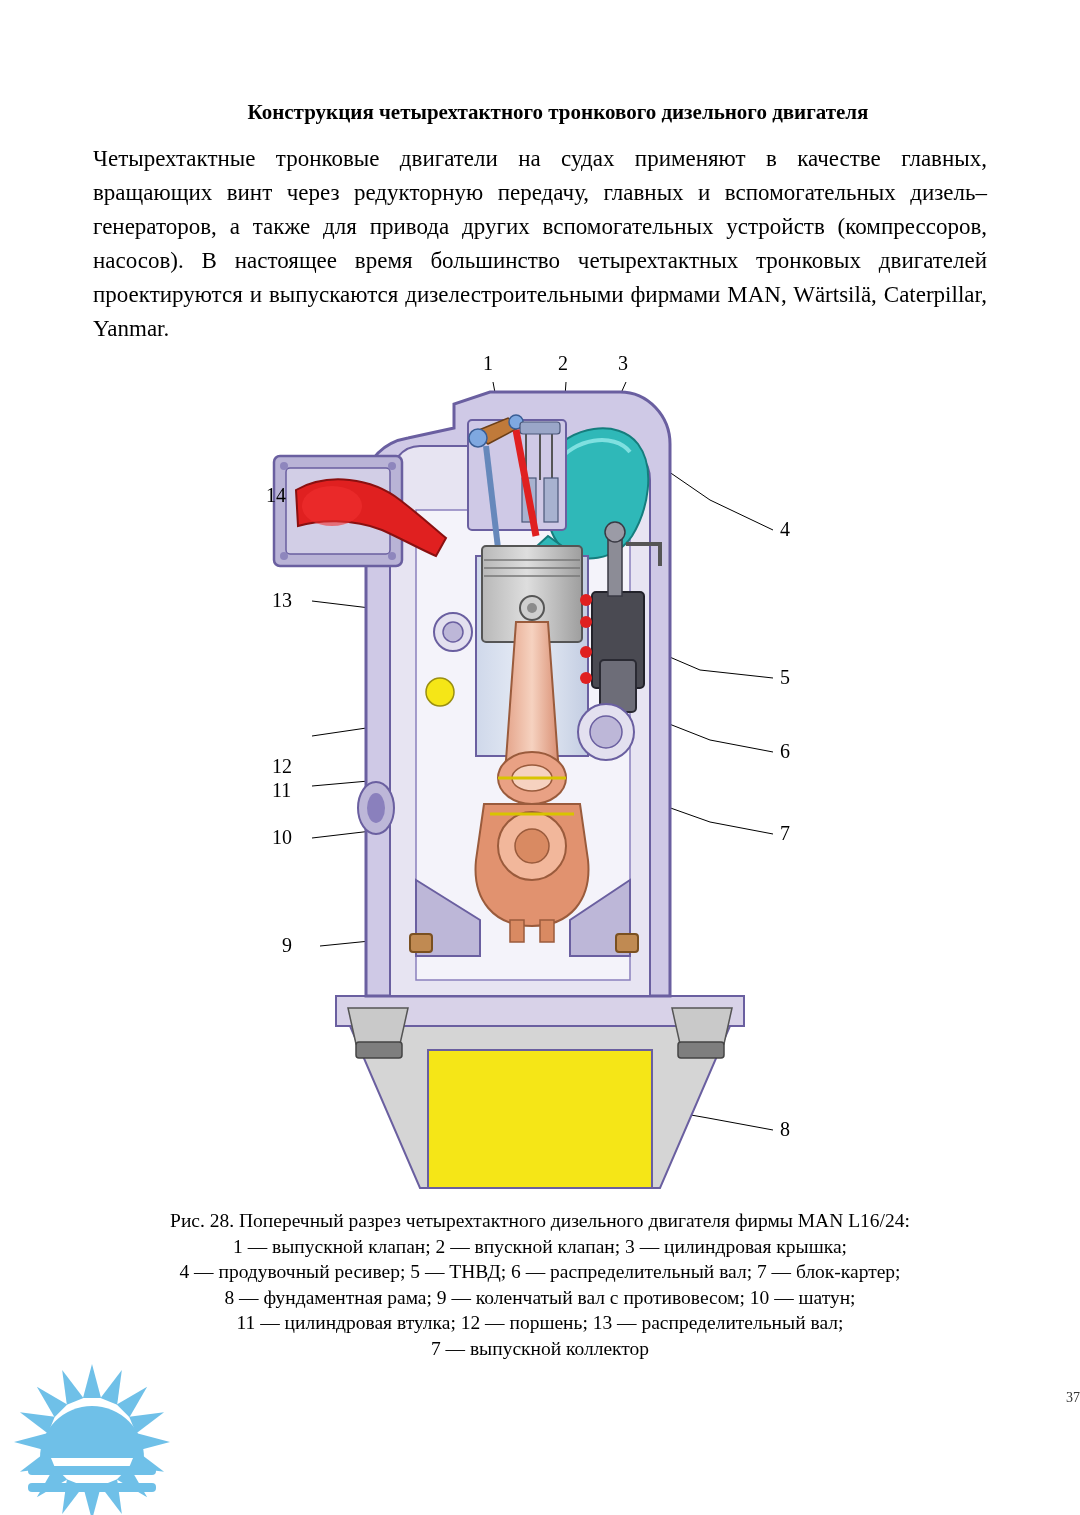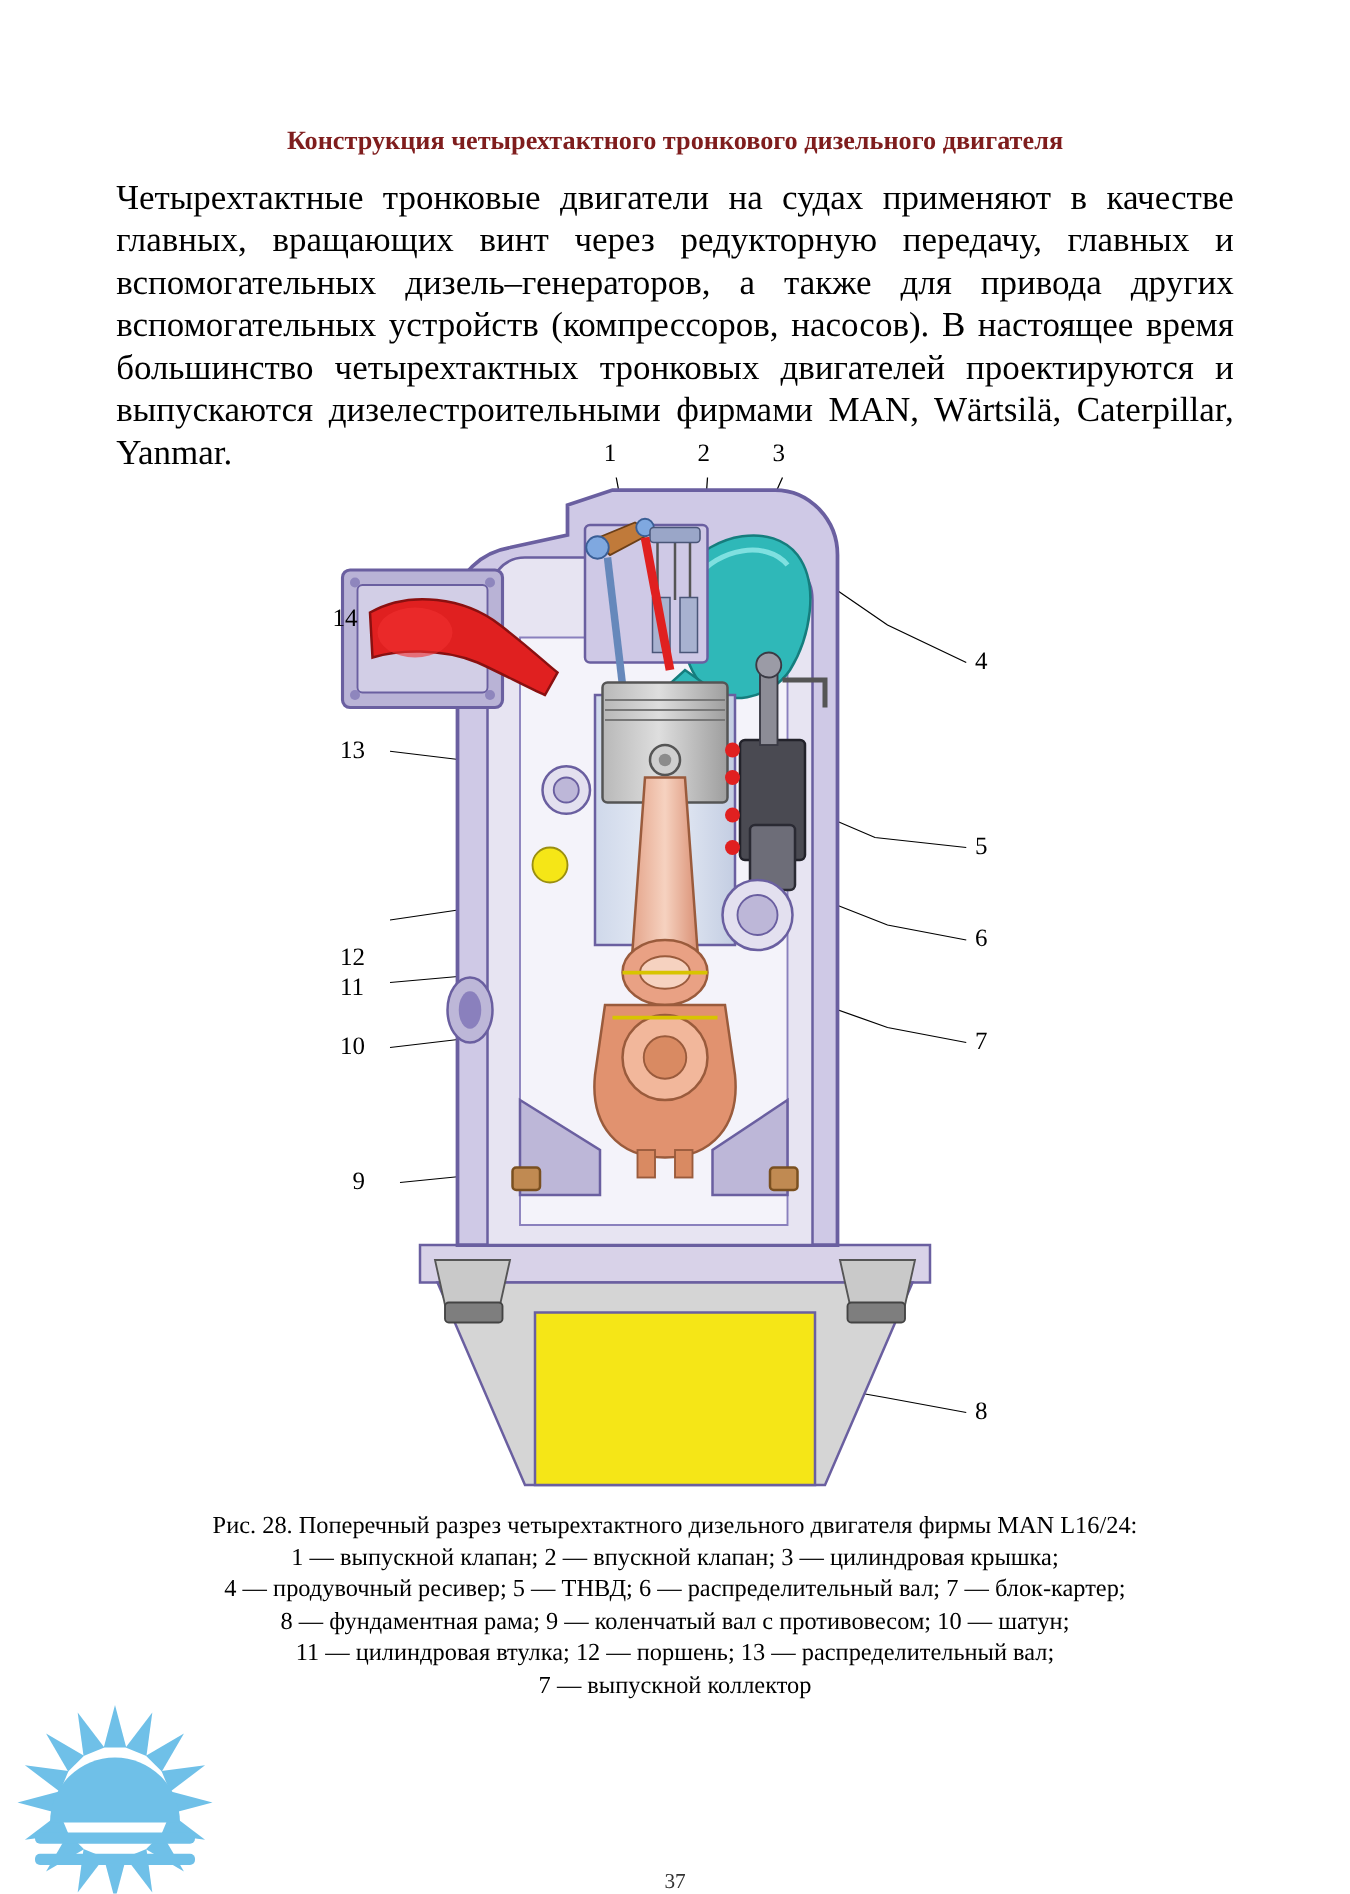--- a/index.html
+++ b/index.html
@@ -4,27 +4,27 @@
 <style>
   html,body{margin:0;padding:0;}
   body{
     width:1080px;height:1515px;background:#ffffff;
     font-family:"Liberation Serif", serif;
     position:relative;overflow:hidden;
   }
   .page{position:absolute;left:0;top:0;width:1080px;height:1515px;}
 
   .title{
-    position:absolute;left:90px;top:100px;width:900px;
-    text-align:center;font-weight:bold;font-size:21px;color:#7f1d1d;
+    position:absolute;left:108px;top:100px;width:900px;
+    text-align:center;font-weight:bold;font-size:21px;color:#000000;
     font-family:"Liberation Serif", serif;
   }
   .body-text{
     position:absolute;left:93px;top:142px;width:894px;
-    font-size:28px;line-height:34px;color:#000;
+    font-size:23px;line-height:34px;color:#000;
     text-align:justify;
   }
   .body-text p{margin:0;}
 
   
   .figure{position:absolute;left:240px;top:360px;width:600px;height:840px;}
   .fig-svg{position:absolute;left:0;top:0;}
 
   .callout{
     position:absolute;font-size:20px;color:#000;
@@ -32,22 +32,22 @@
   }
 
   
   .caption{
     position:absolute;left:60px;top:1208px;width:960px;
     text-align:center;font-size:19.5px;line-height:25.5px;color:#000;
   }
   .caption div{white-space:nowrap;text-align:center;}
 
   .pagenum{
-    position:absolute;left:0;top:1495px;width:1080px;text-align:center;
-    font-size:17px;color:#333;
+    position:absolute;left:0;top:1390px;width:1080px;text-align:right;
+    font-size:14px;color:#333;
   }
 
   
   .watermark{
     position:absolute;left:0;top:1360px;width:1080px;height:155px;
     pointer-events:none;
   }
 </style>
 </head>
 <body>

